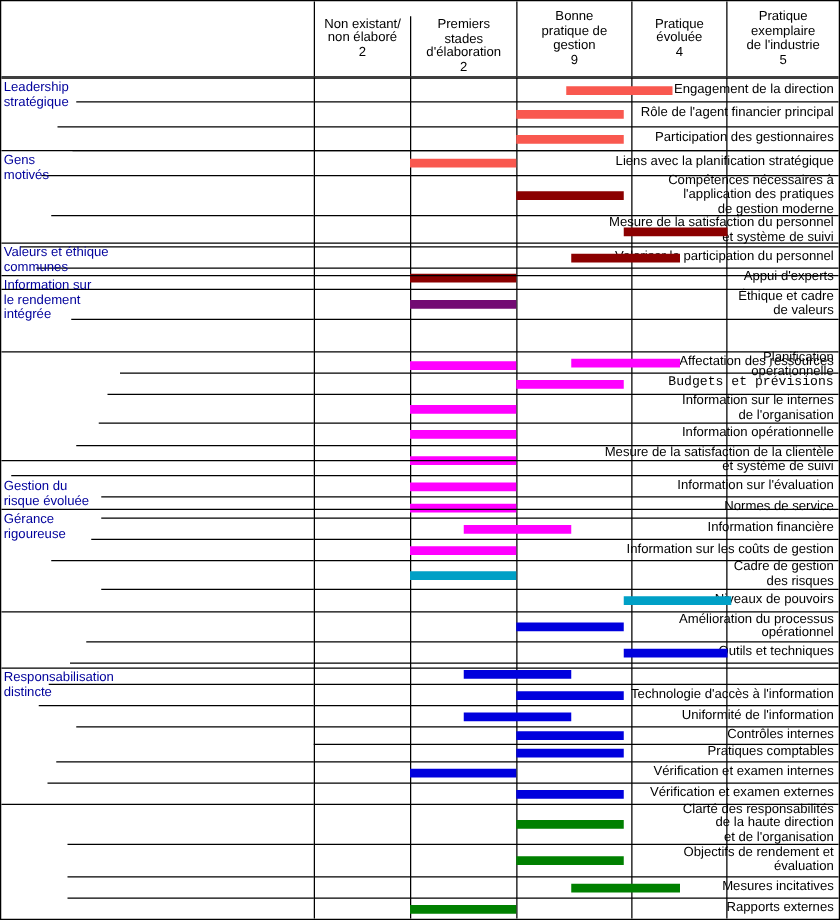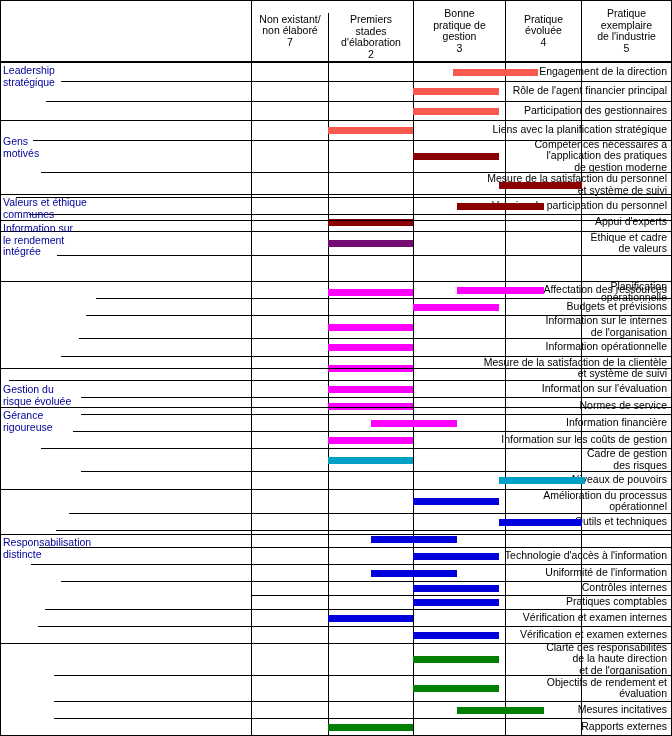--- a/index.html
+++ b/index.html
@@ -64,33 +64,33 @@
 </style>
 </head>
 <body>
 
 <div id="sheet">
 
   <div id="header">
       <div class="hdr-cell" style="left: 250px; width: 77px;">
         <span class="htxt">Non existant/
 non élaboré
-7</span>
+2</span>
       </div>
       <div class="hdr-cell" style="left: 327px; width: 85px; margin-top: 12px;">
         <span class="htxt">Premiers
 stades
 d'élaboration
 2</span>
       </div>
       <div class="hdr-cell" style="left: 412px; width: 92px;">
         <span class="htxt">Bonne
 pratique de
 gestion
-3</span>
+9</span>
       </div>
       <div class="hdr-cell" style="left: 504px; width: 76px;">
         <span class="htxt">Pratique
 évoluée
 4</span>
       </div>
       <div class="hdr-cell" style="left: 580px; width: 90px;">
         <span class="htxt">Pratique
 exemplaire
 de l'industrie
@@ -168,21 +168,21 @@
         <div class="bar" style="left: 327px; width: 85px; top: 10px; background: rgb(255, 0, 255);"></div>
       </div>
       <div class="rowline" style="top: 219px;"></div>
       <div class="lbl-underline" style="inset: 219px auto auto 0px; width: 250px;"></div>
       <div class="row" style="top: 219px; height: 17px;">
         <div class="row-label">Affectation des ressources</div>
         <div class="bar" style="left: 456px; width: 87px; top: 6px; background: rgb(255, 0, 255);"></div>
       </div>
       <div class="rowline" style="top: 236px;"></div>
       <div class="lbl-underline" style="inset: 236px auto auto 95px; width: 155px;"></div>
-      <div class="row" style="top: 236px; height: 17px;">
+      <div class="row" style="top: 236px; height: 17px; font-family: Liberation Mono, monospace;">
         <div class="row-label">Budgets et prévisions</div>
         <div class="bar" style="left: 412px; width: 86px; top: 6px; background: rgb(255, 0, 255);"></div>
       </div>
       <div class="rowline" style="top: 253px;"></div>
       <div class="lbl-underline" style="inset: 253px auto auto 85px; width: 165px;"></div>
       <div class="row" style="top: 253px; height: 23px;">
         <div class="row-label">Information sur le internes
 de l'organisation</div>
         <div class="bar" style="left: 327px; width: 85px; top: 9px; background: rgb(255, 0, 255);"></div>
       </div>
@@ -313,21 +313,21 @@
       <div class="rowline" style="top: 656px;"></div>
       <div class="lbl-underline" style="inset: 656px auto auto 53px; width: 197px;"></div>
       <div class="row" style="top: 656px; height: 17px;">
         <div class="row-label">Rapports externes</div>
         <div class="bar" style="left: 327px; width: 85px; top: 6px; background: rgb(0, 128, 0);"></div>
       </div>
       <div class="rowline" style="top: 673px;"></div>
       <div class="group-label" style="top: 3px;">Leadership
 stratégique</div>
       <div class="grp-sep" style="top: 0px;"></div>
-      <div class="group-label" style="top: 74px;">Gens
+      <div class="group-label" style="top: 61px;">Gens
 motivés</div>
       <div class="grp-sep" style="top: 58px;"></div>
       <div class="group-label" style="top: 135px;">Valeurs et éthique
 communes</div>
       <div class="grp-sep" style="top: 132px;"></div>
       <div class="group-label" style="top: 161px;">Information sur
 le rendement
 intégrée</div>
       <div class="grp-sep" style="top: 158px;"></div>
       <div class="group-label" style="top: 322px;">Gestion du

